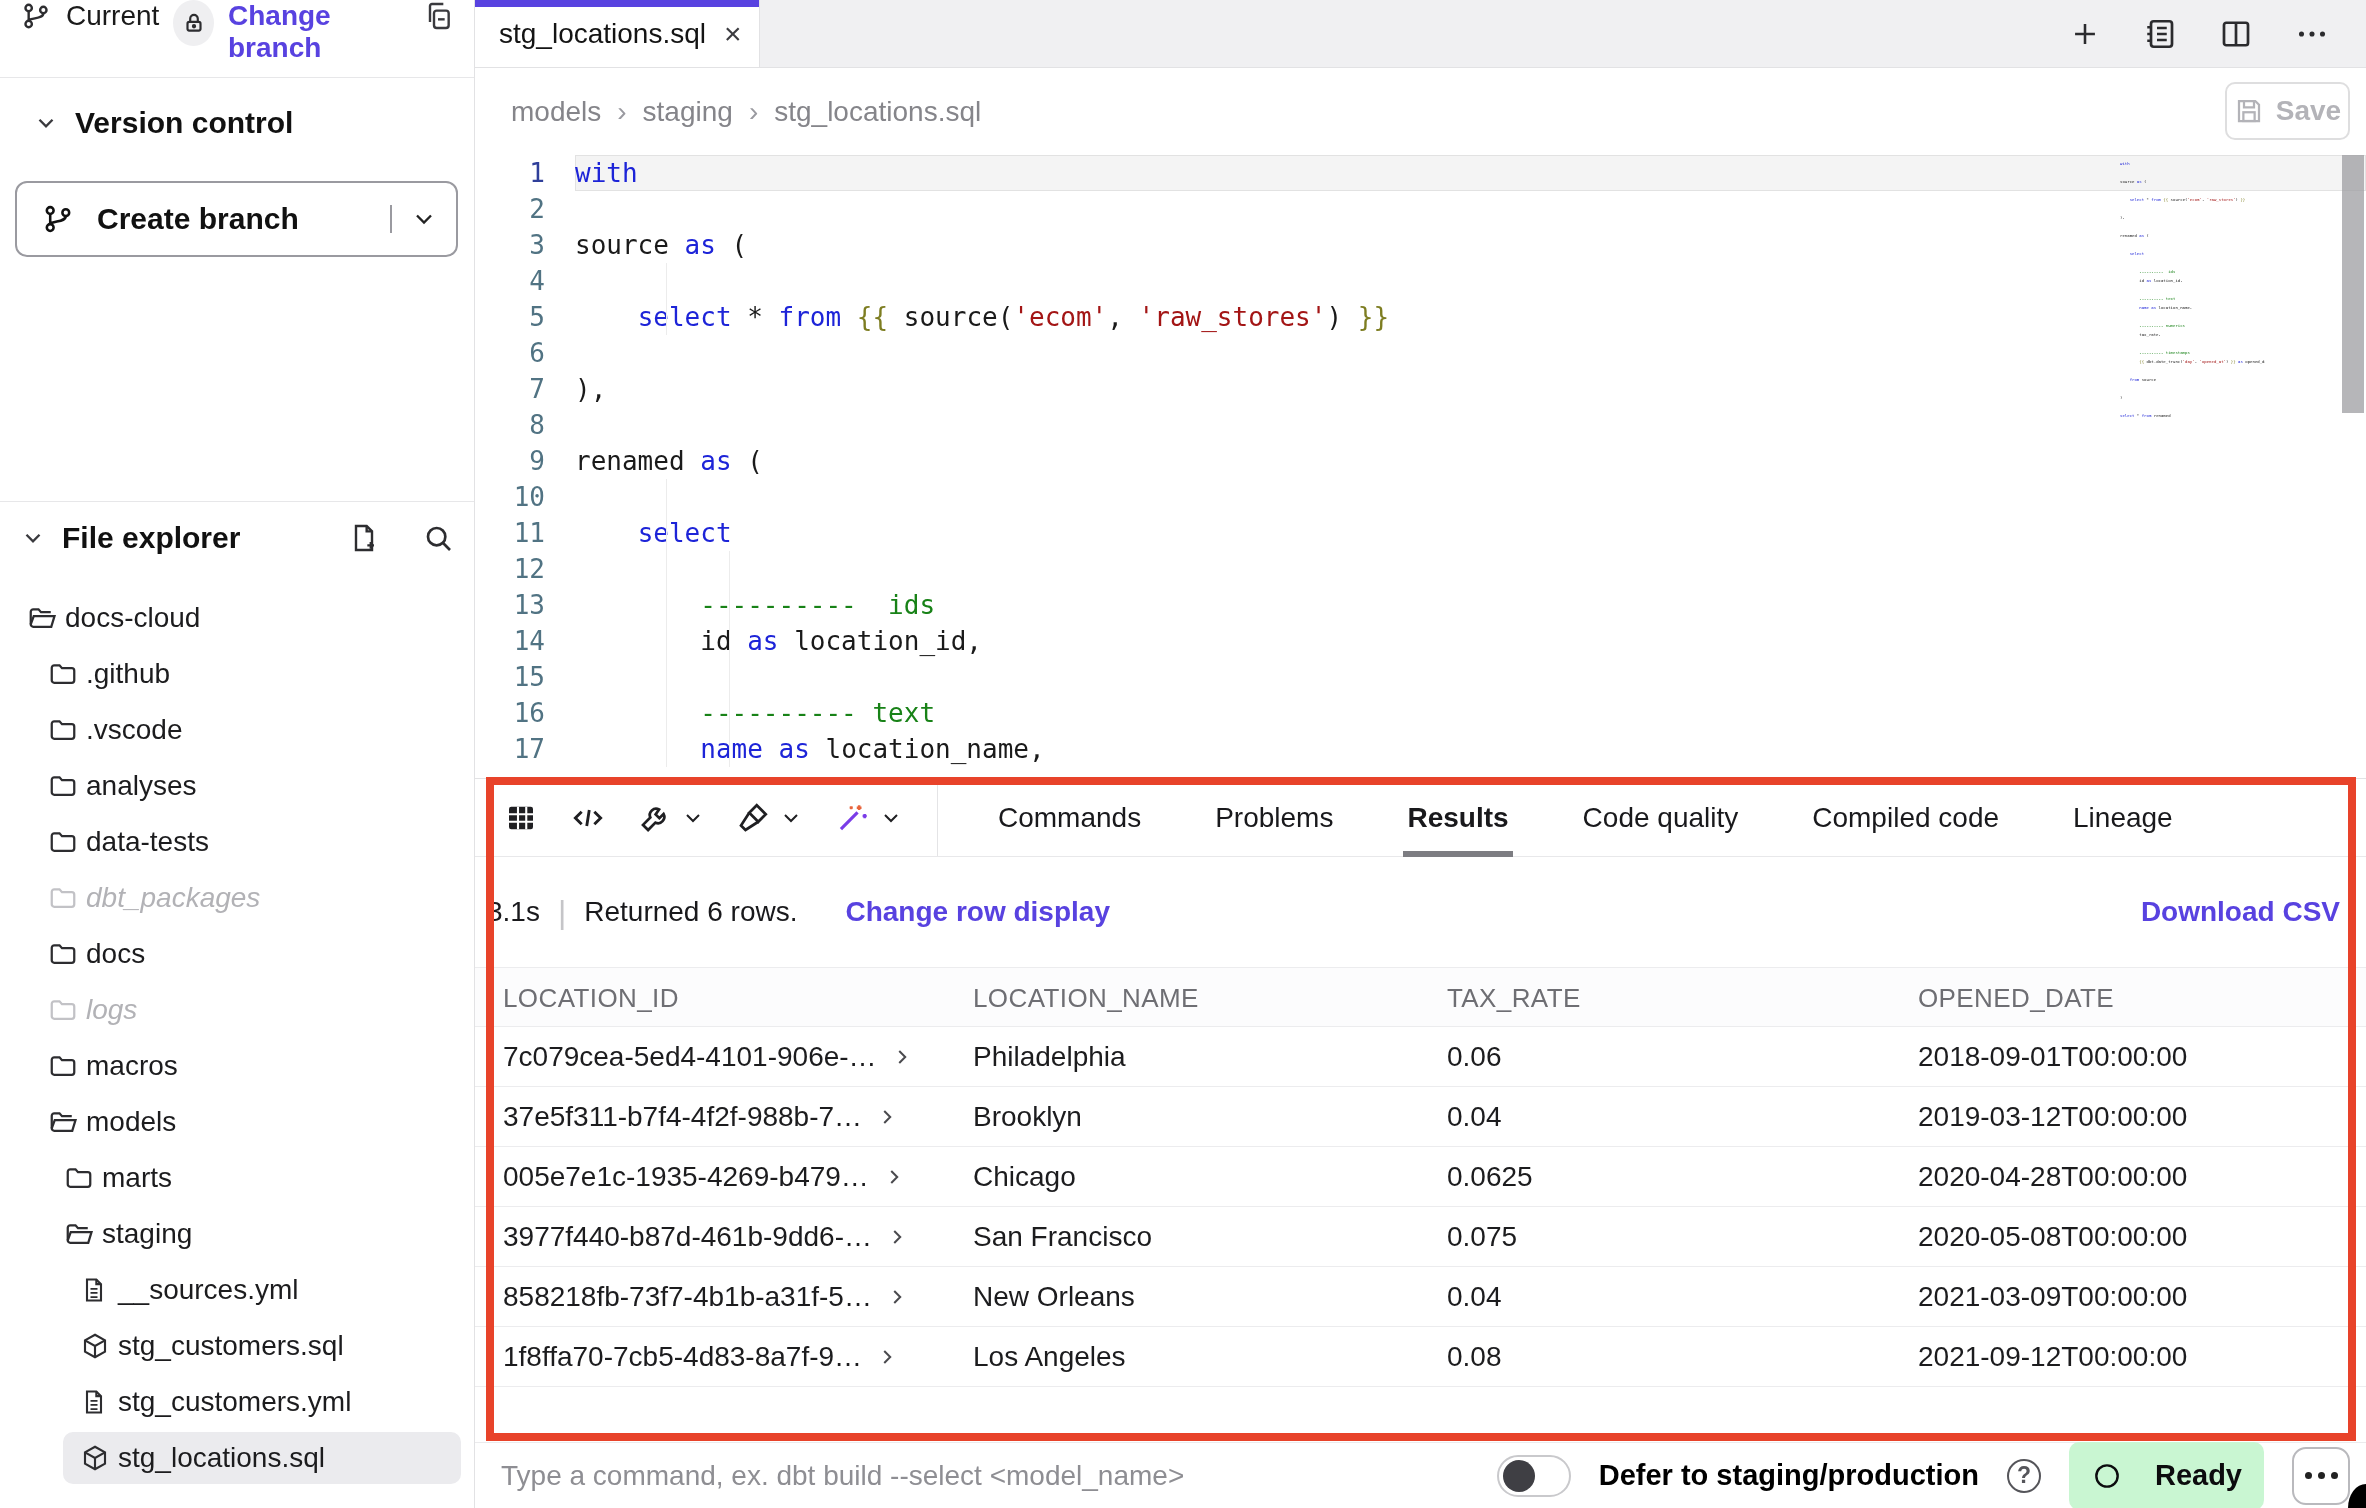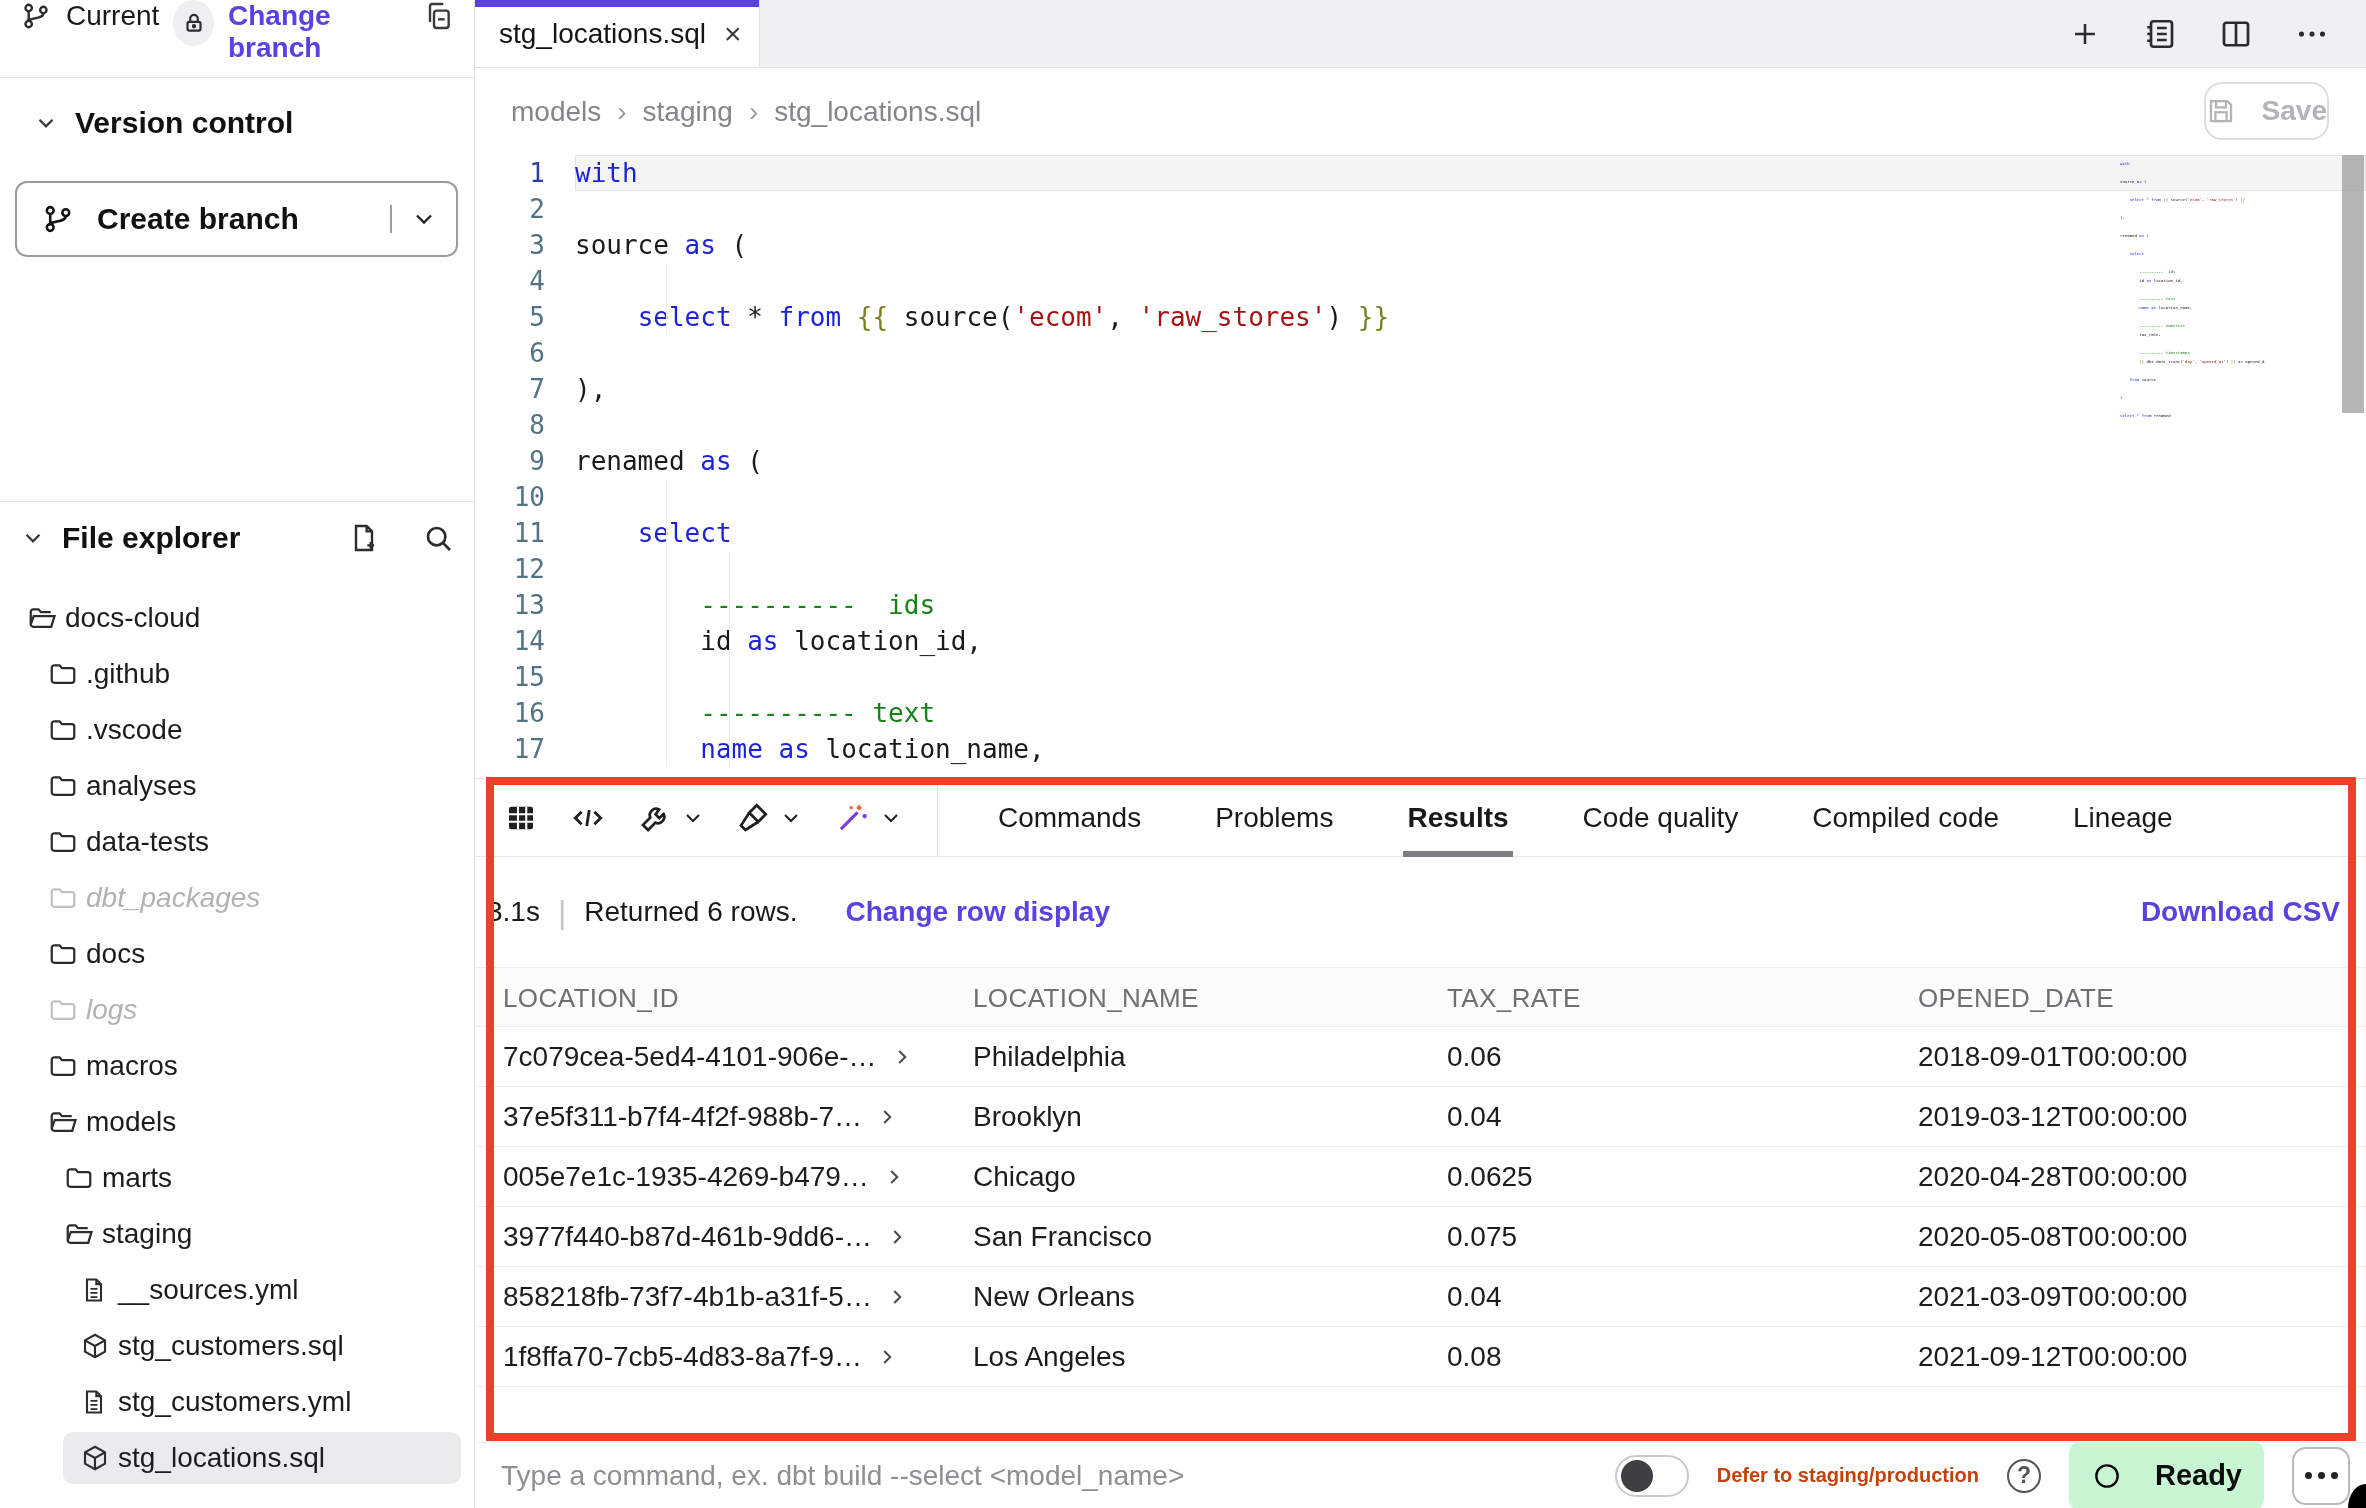--- a/index.html
+++ b/index.html
@@ -36,21 +36,21 @@
   
   .editor-col { position:absolute; left:475px; top:0; width:1891px; height:1508px; }
   .tabstrip { position:relative; height:68px; background:#f0f0f2; border-bottom:1px solid #e2e2e4; display:flex; }
   .tab { position:relative; width:285px; background:#fff; border-right:1px solid #e2e2e4; display:flex; align-items:center; gap:18px; padding:0 24px; font-size:28px; color:#141414; }
   .tab::before { content:""; position:absolute; left:0; top:0; right:0; height:7px; background:#5842e0; }
   .tab .close { font-size:30px; color:#3c3c40; cursor:pointer; line-height:1; }
   .strip-icons { margin-left:auto; display:flex; align-items:center; gap:40px; padding-right:36px; color:#2b2b2e; }
   .crumb-row { position:relative; height:87px; background:#fff; display:flex; align-items:center; padding-left:36px; }
   .crumb { font-size:28px; color:#85858a; display:flex; gap:16px; align-items:center; }
   .crumb .sep { color:#9a9aa0; }
-  .save-btn { position:absolute; right:37px; top:14px; width:125px; height:58px; border:2px solid #dededf; border-radius:18px; background:#fff; display:flex; align-items:center; justify-content:space-between; gap:12px; color:#b3b3b8; font-size:28px; font-weight:600; }
+  .save-btn { position:absolute; right:16px; top:14px; width:125px; height:58px; border:2px solid #dededf; border-radius:10px; background:#fff; display:flex; align-items:center; justify-content:center; gap:12px; color:#b3b3b8; font-size:28px; font-weight:600; }
 
   
   .code-area { position:relative; height:623px; background:#fff; overflow:hidden; font-family:"DejaVu Sans Mono","Liberation Mono",monospace; }
   .code-line { position:relative; display:flex; height:36px; line-height:36px; font-size:26px; white-space:pre; }
   .code-line .gut { width:100px; text-align:right; padding-right:30px; color:#517383; flex:none; }
   .code-line .src { flex:1; }
   .code-line.cur .src { background:#f4f4f4; box-shadow:inset 0 0 0 1px #e2e2e2; }
   .code-line.cur .gut { color:#2f3f9a; }
   .kw{color:#1d24d8} .str{color:#a31515} .com{color:#188217} .brc{color:#7d7d21} .txt{color:#1a1a1a}
   .iguide { position:absolute; width:1px; background:#ececec; }
@@ -84,21 +84,21 @@
 
   
   .red-box { position:absolute; left:486px; top:777px; width:1870px; height:664px; border:8px solid #e8432a; z-index:60; pointer-events:none; }
 
   
   .footer { position:absolute; left:0; top:1442px; width:1891px; height:66px; background:#fff; border-top:1px solid #ebebed; display:flex; align-items:center; padding:0 16px 0 26px; gap:28px; }
   .cmd-input { flex:1; border:none; outline:none; font-size:28px; color:#333; font-family:"Liberation Sans",sans-serif; background:transparent; }
   .cmd-input::placeholder { color:#8e8e93; }
   .toggle { width:74px; height:42px; border:2px solid #c9c9cc; border-radius:22px; background:#fff; position:relative; cursor:pointer; flex:none; }
   .toggle .knob { position:absolute; left:4px; top:3px; width:32px; height:32px; border-radius:50%; background:#3f3f44; }
-  .defer-label { font-size:20px; color:#c2410c; font-weight:600; white-space:nowrap; }
+  .defer-label { font-size:29px; color:#000000; font-weight:600; white-space:nowrap; }
   .help-circle { width:34px; height:34px; border:2px solid #55555a; border-radius:50%; color:#55555a; font-size:23px; display:flex; align-items:center; justify-content:center; font-weight:600; cursor:pointer; }
   .ready-pill { height:68px; background:#c9f6d2; border-radius:10px; display:flex; align-items:center; gap:32px; padding:0 22px; font-size:29px; font-weight:600; color:#0c0c0e; cursor:pointer; }
   .more-btn { width:58px; height:58px; border:2px solid #b9b9bd; border-radius:14px; background:#fff; display:flex; align-items:center; justify-content:center; gap:6px; cursor:pointer; }
   .more-btn i { width:7px; height:7px; border-radius:50%; background:#222; }
   .corner-wedge { position:absolute; right:0; bottom:0; width:18px; height:24px; background:#000; border-top-left-radius:100%; z-index:70; }
 </style>
 </head>
 <body>
 
 <div class="root">

